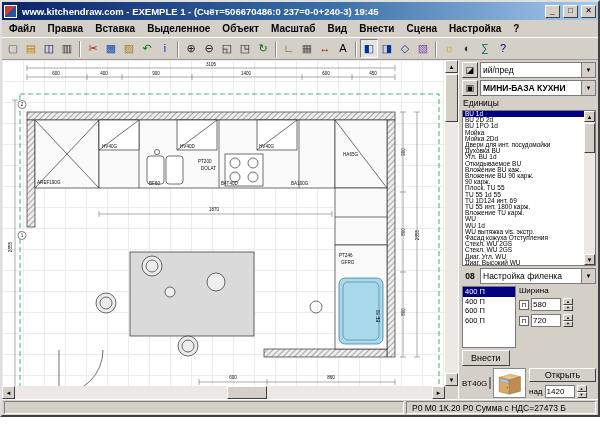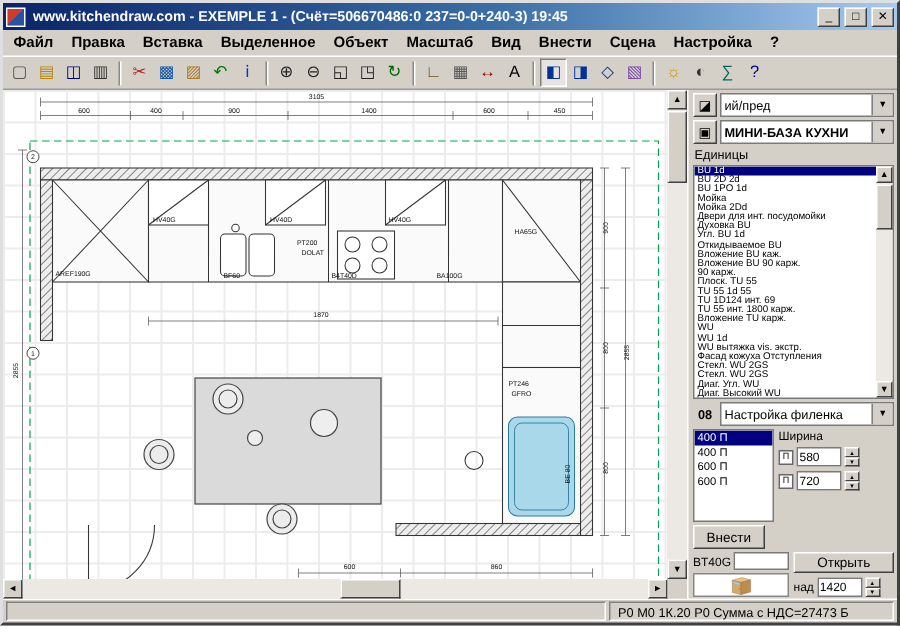--- a/index.html
+++ b/index.html
@@ -73,21 +73,21 @@
   .frow { display:flex; gap:2px; align-items:center; }
   .chk { width:10px; height:10px; border:1px solid #666; background:#fff; font-size:6px; line-height:9px; text-align:center; }
   .finput { width:30px; height:13px; border:1px solid #7a7a7a; background:#fff; font-size:8px; padding:0 1px; font-family:inherit; }
   .spin { display:flex; flex-direction:column; }
   .spin b { width:10px; height:6.5px; font-size:4px; font-weight:normal; background:#d4d0c8; border:1px solid; border-color:#fff #404040 #404040 #fff;
             display:flex; align-items:center; justify-content:center; }
 
   .btn { height:16px; background:#d4d0c8; border:1px solid; border-color:#fff #404040 #404040 #fff; font-size:9px; padding:0 8px; font-family:inherit; }
   .insert-row { display:flex; padding-right:2px; }
   .bottom { display:flex; gap:3px; flex:1; min-height:0; }
-  .bleft { width:64px; display:flex; flex-direction:column; gap:2px; }
+  .bleft { width:64px; display:flex; flex-direction:row; gap:2px; }
   .coderow { display:flex; gap:2px; align-items:center; font-size:8px; }
   .codebox { flex:1; height:12px; background:#fff; border:1px solid #7a7a7a; }
   .preview { flex:1; border:1px solid #888; background:#fff; width:100%; }
   .bright { flex:1; display:flex; flex-direction:column; gap:3px; }
   .aboverow { display:flex; gap:2px; align-items:center; font-size:8px; margin-top:auto; }
 
   
   .statusbar { height:16px; display:flex; gap:2px; padding:1px 2px; align-items:stretch; border-top:1px solid #fff; flex:0 0 auto; }
   .spane { border:1px solid; border-color:#808080 #fff #fff #808080; font-size:8.5px; display:flex; align-items:center; padding:0 5px; white-space:nowrap; overflow:hidden; }
   .spane.left { flex:1; }

